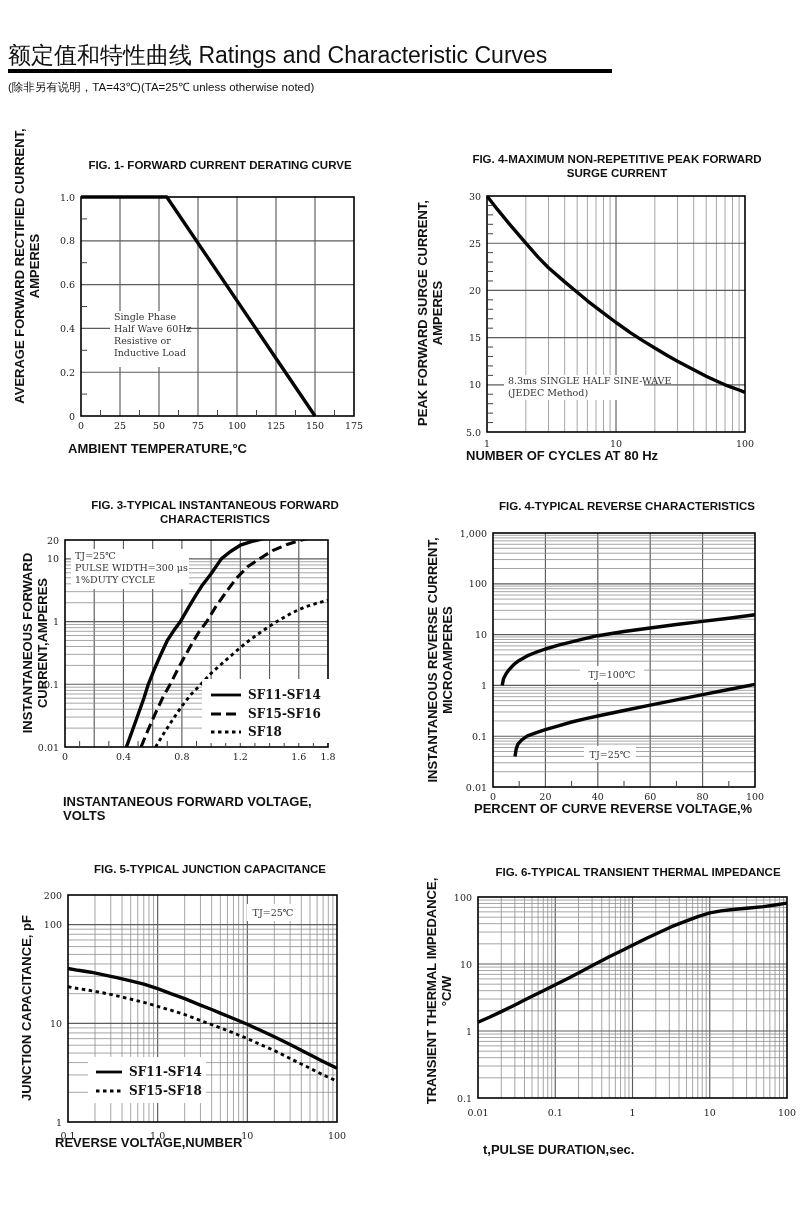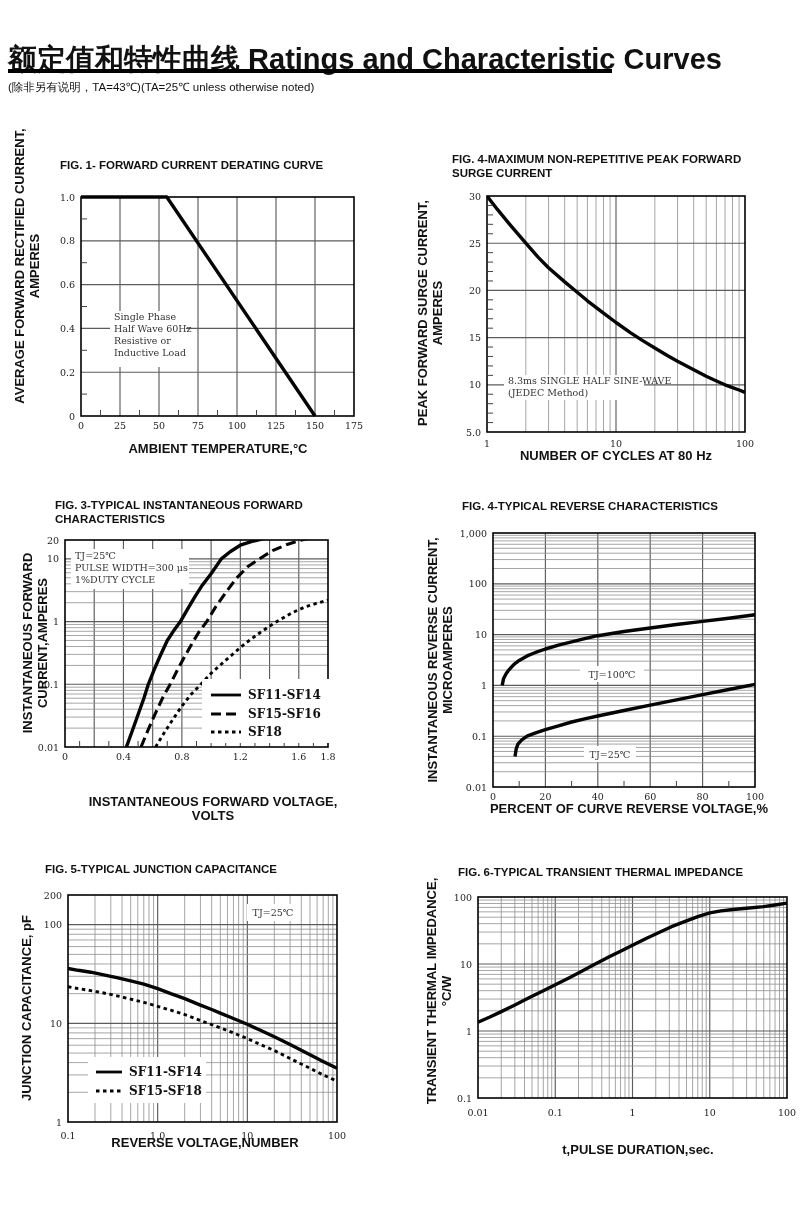--- a/index.html
+++ b/index.html
@@ -1,24 +1,24 @@
 <!DOCTYPE html>
 <html><head>
 <meta charset="utf-8">
 <style>
   html,body{margin:0;padding:0;background:#fff}
   body{width:800px;height:1208px;position:relative;overflow:hidden;
        font-family:"Liberation Sans",sans-serif;color:#111}
-  .page-title{position:absolute;left:8px;top:40px;margin:0;font-size:29px;font-weight:bold;
+  .page-title{position:absolute;left:8px;top:40px;margin:0;font-size:23px;font-weight:normal;
        letter-spacing:0px;white-space:nowrap}
   .title-rule{position:absolute;left:8px;top:69px;width:604px;height:4px;background:#000}
   .subtitle{position:absolute;left:8px;top:79px;font-size:11.5px;white-space:nowrap}
-  .fig-title{position:absolute;font-weight:bold;font-size:11.5px;
+  .fig-title{position:absolute;text-align:center;font-weight:bold;font-size:11.5px;
        line-height:1.18;white-space:pre-line}
-  .x-label{position:absolute;text-align:center;font-weight:bold;font-size:13px;
+  .x-label{position:absolute;text-align:left;font-weight:bold;font-size:13px;
        line-height:1.1;white-space:pre-line}
   .y-label{position:absolute;display:flex;align-items:center;justify-content:center;
        text-align:center;font-weight:bold;font-size:13px;line-height:1.12;
        white-space:pre-line;transform:rotate(-90deg)}
   svg{position:absolute;left:0;top:0}
   .tick{font:9.5px "DejaVu Serif",serif;fill:#222}
   .ann{font:9.5px "DejaVu Serif",serif;fill:#333}
   .leg{font:bold 12px "DejaVu Serif",serif;fill:#111}
 </style>
 </head>

